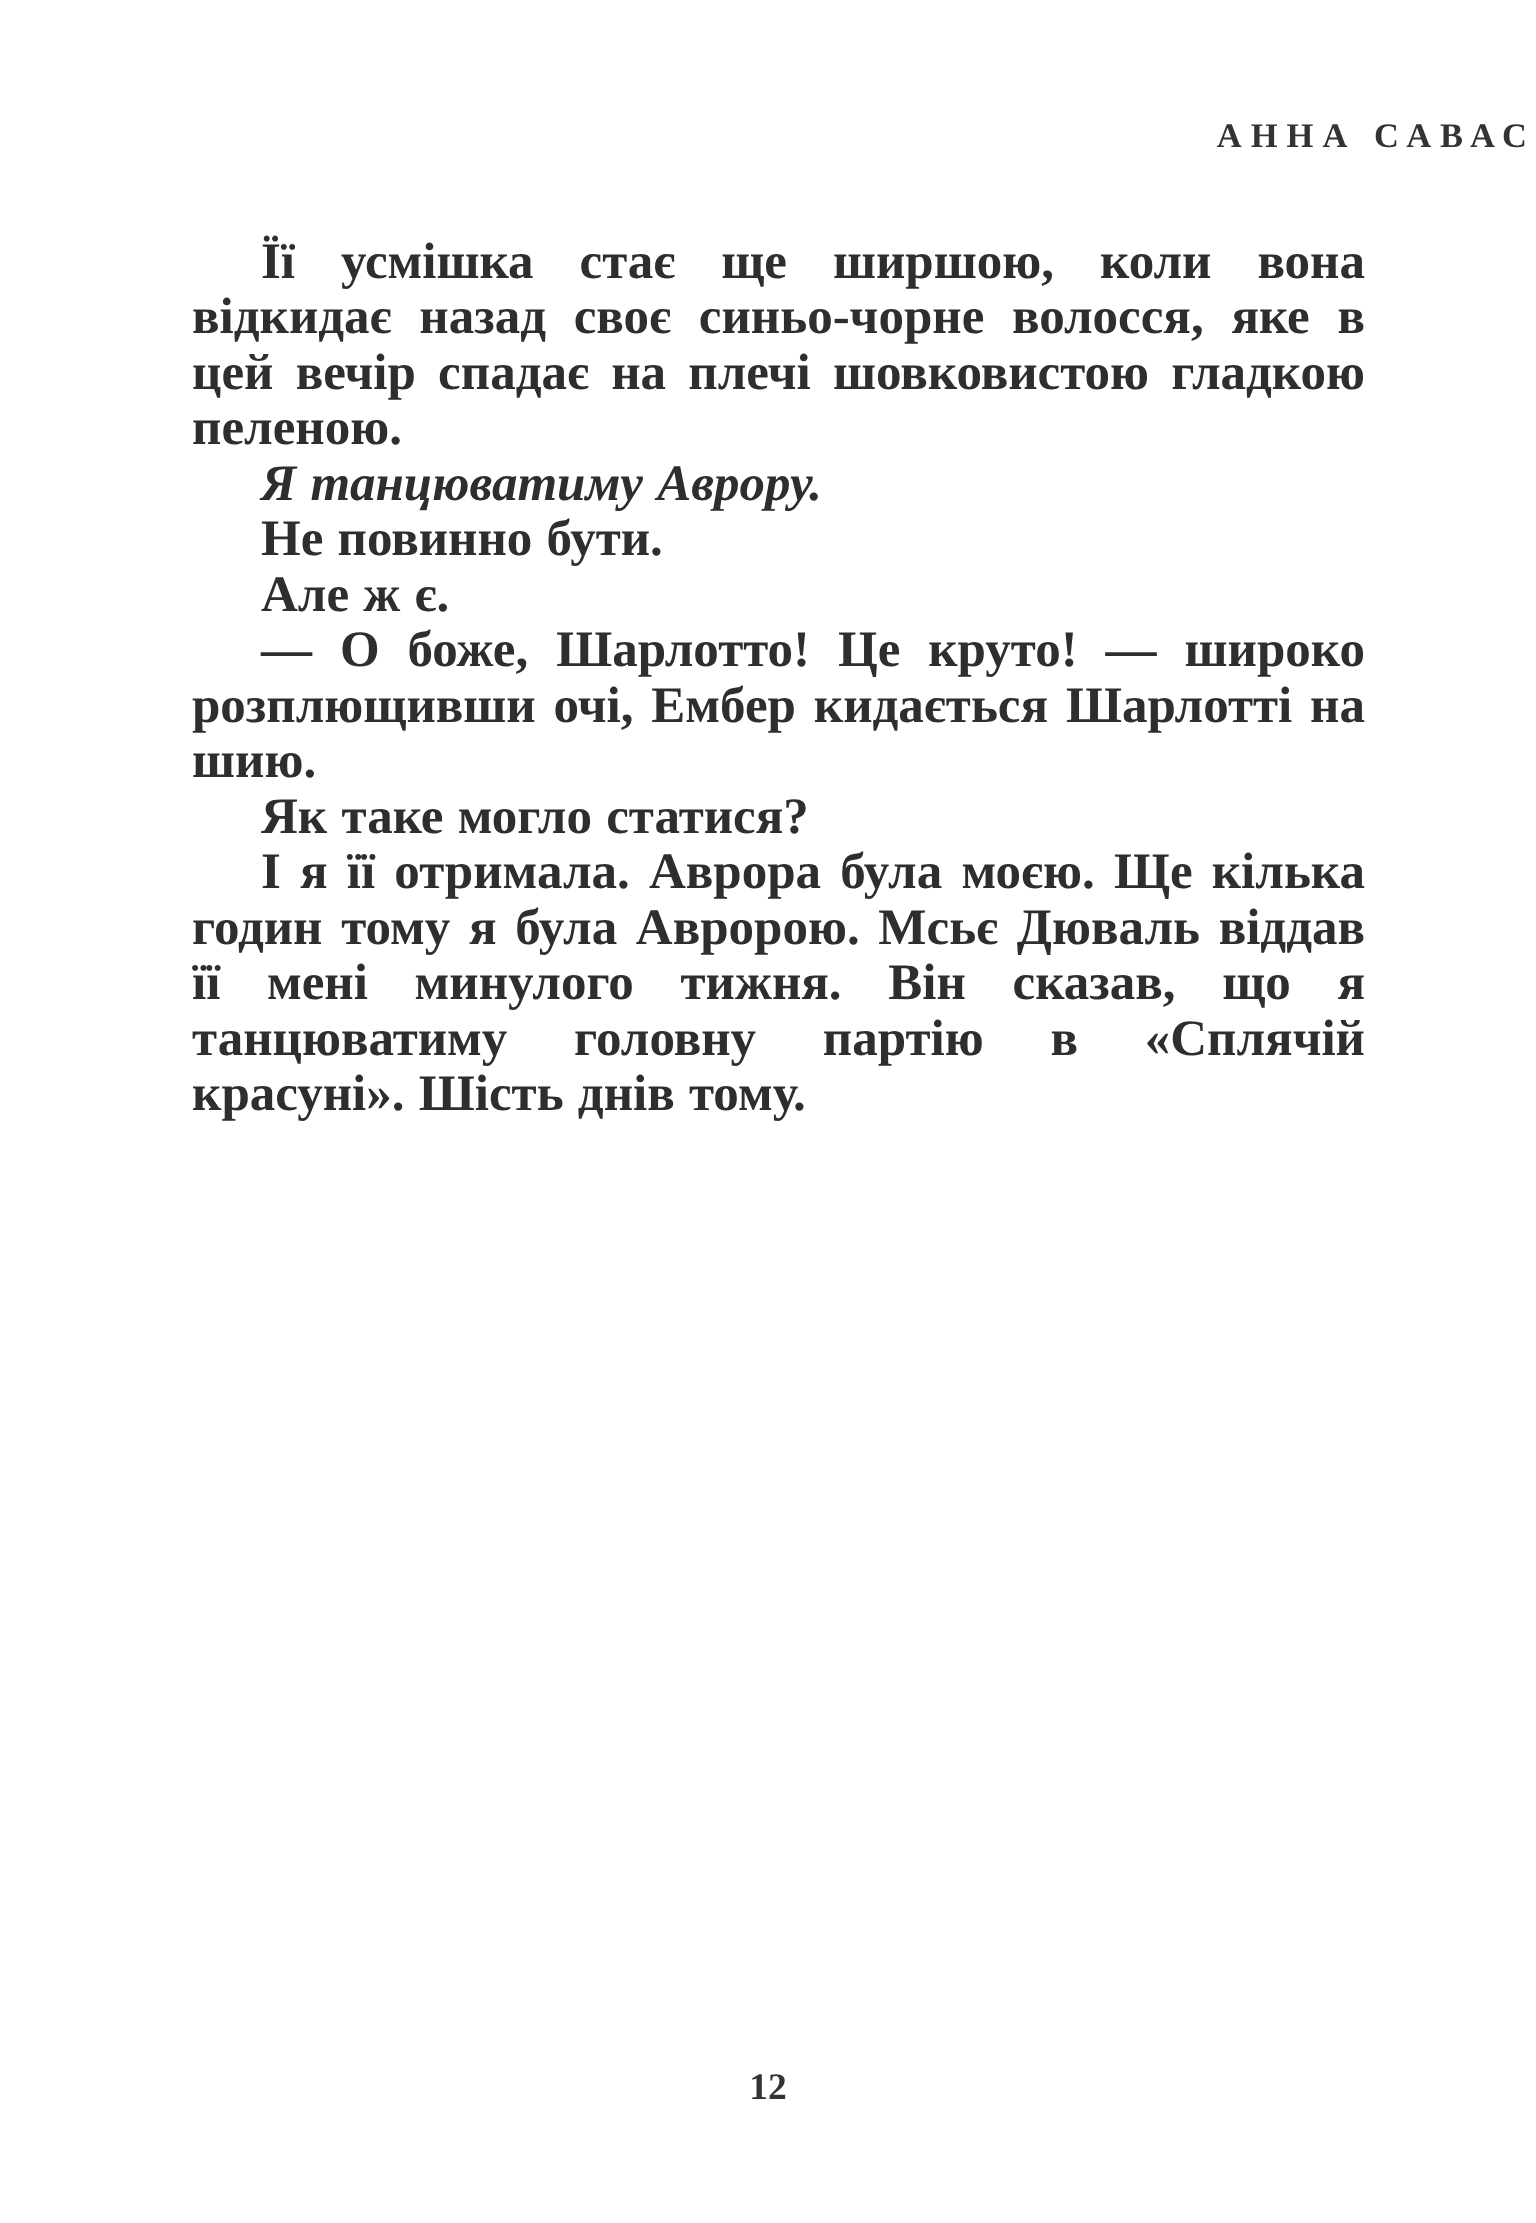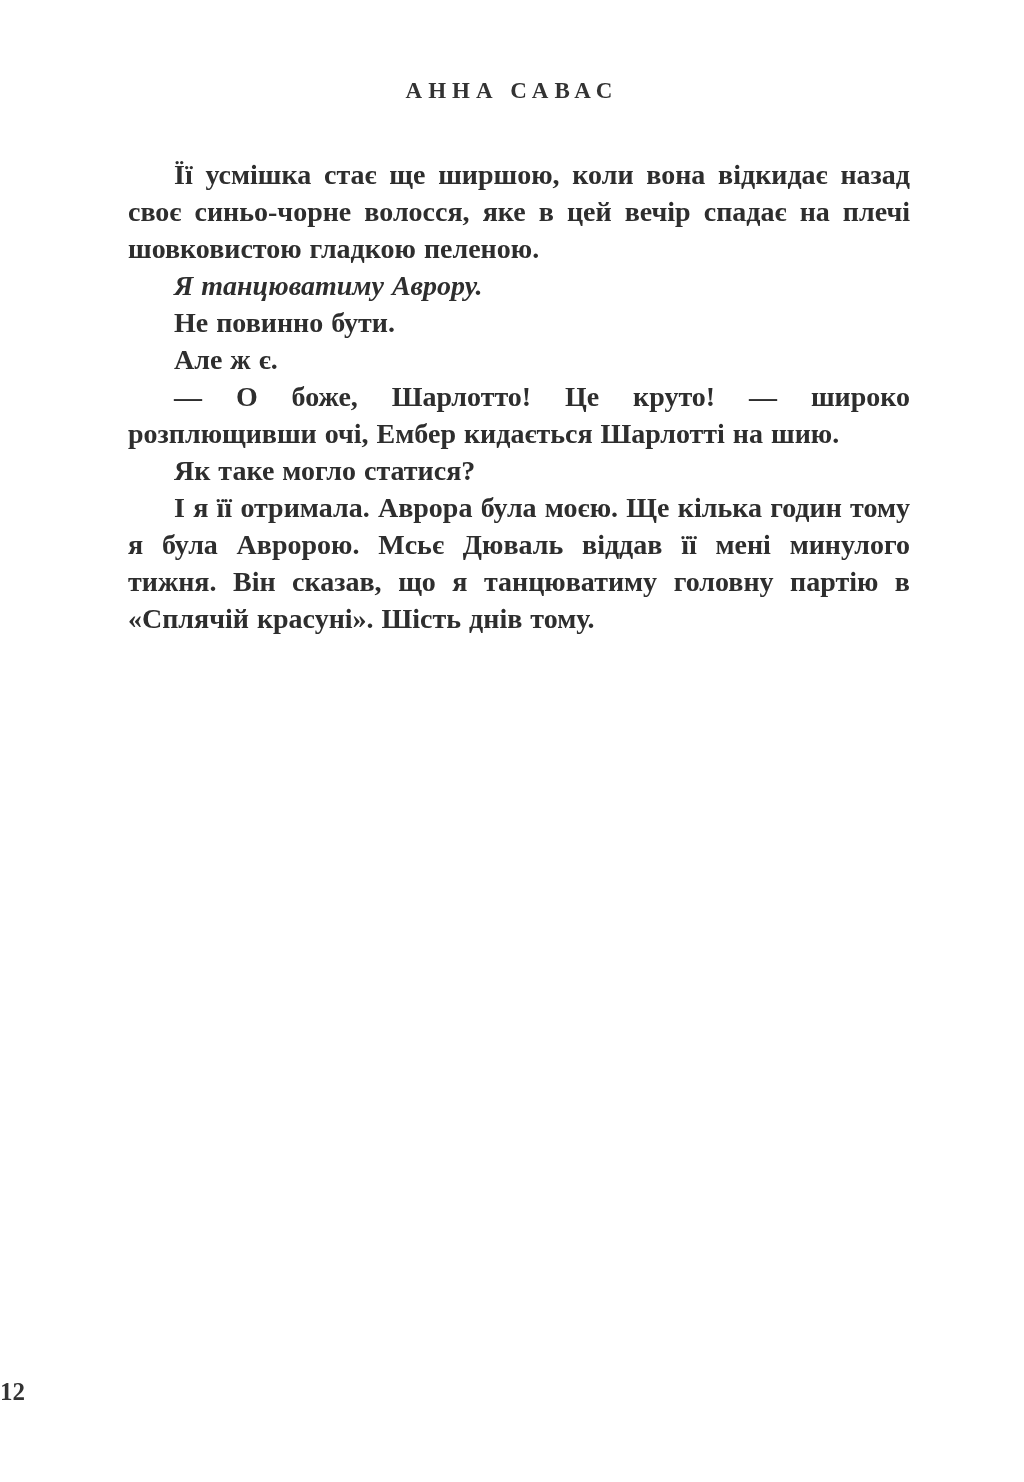--- a/index.html
+++ b/index.html
@@ -14,51 +14,52 @@
     background: #ffffff;
     font-family: "Liberation Serif", "DejaVu Serif", serif;
     color: #2b2b2b;
     overflow: hidden;
   }
   .running-header {
     position: absolute;
     top: 78px;
     left: 0;
     width: 100%;
-    text-align: center;
+    text-align: right;
     font-size: 23px;
     font-weight: 700;
     letter-spacing: 6px;
     color: #333333;
   }
   .text-block {
     position: absolute;
     top: 156px;
     left: 128px;
     width: 782px;
   }
   .text-block p {
     margin: 0;
     padding: 0;
-    font-size: 28px;
+    font-size: 34px;
     font-weight: 600;
     line-height: 37px;
     text-align: justify;
     text-indent: 46px;
     color: #2e2e2e;
     word-spacing: 1px;
   }
   .text-block p.italic {
     font-style: italic;
   }
   .page-number {
     position: absolute;
     top: 1378px;
     left: 0;
     width: 100%;
+    text-align: center;
     font-size: 25px;
     font-weight: 600;
     color: #333333;
   }
 </style>
 </head>
 <body>
 
 <div class="page">
   <div class="running-header">АННА САВАС</div>

